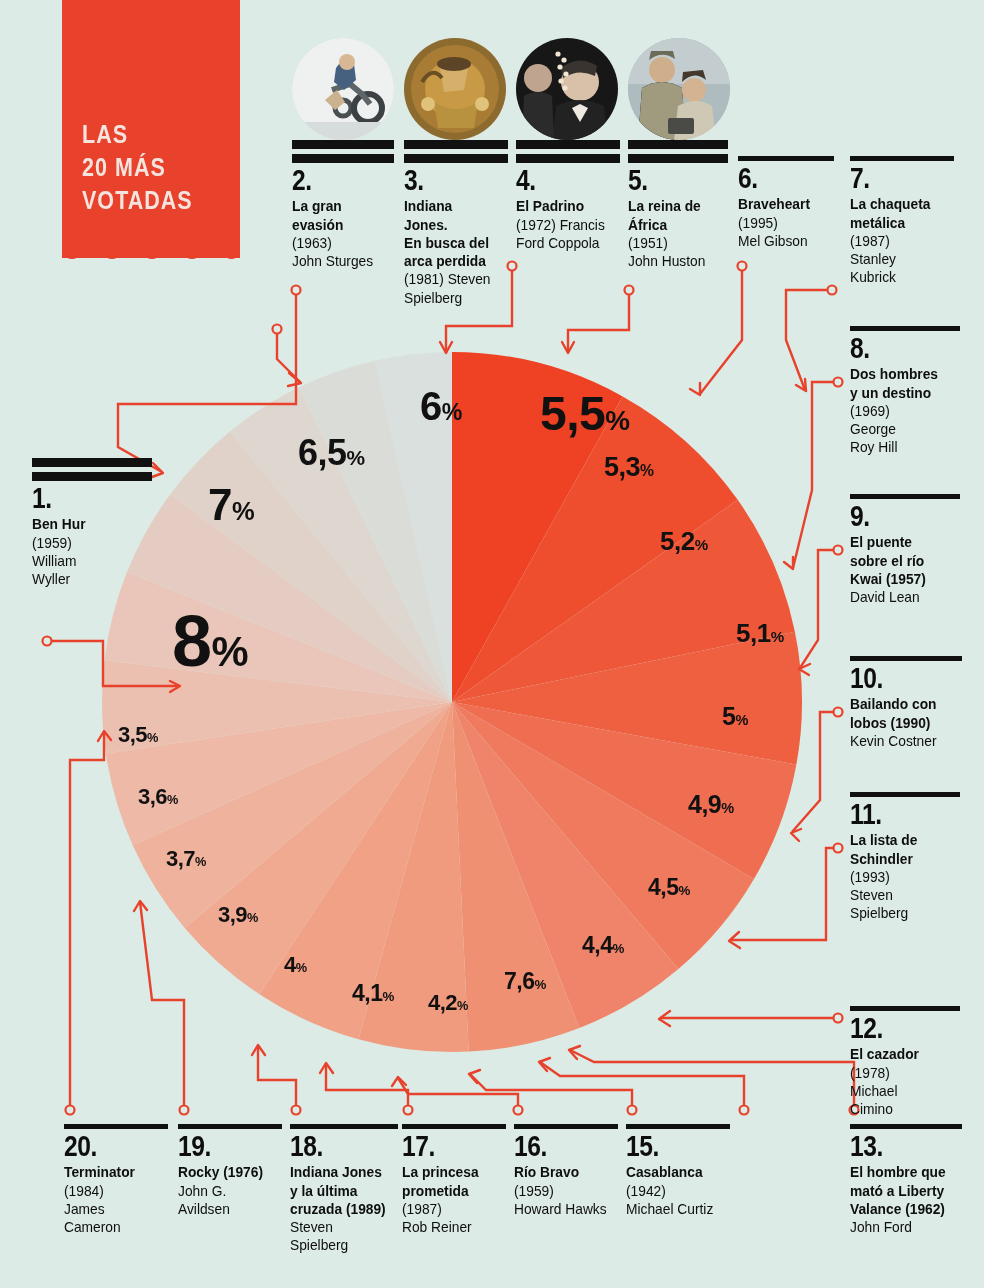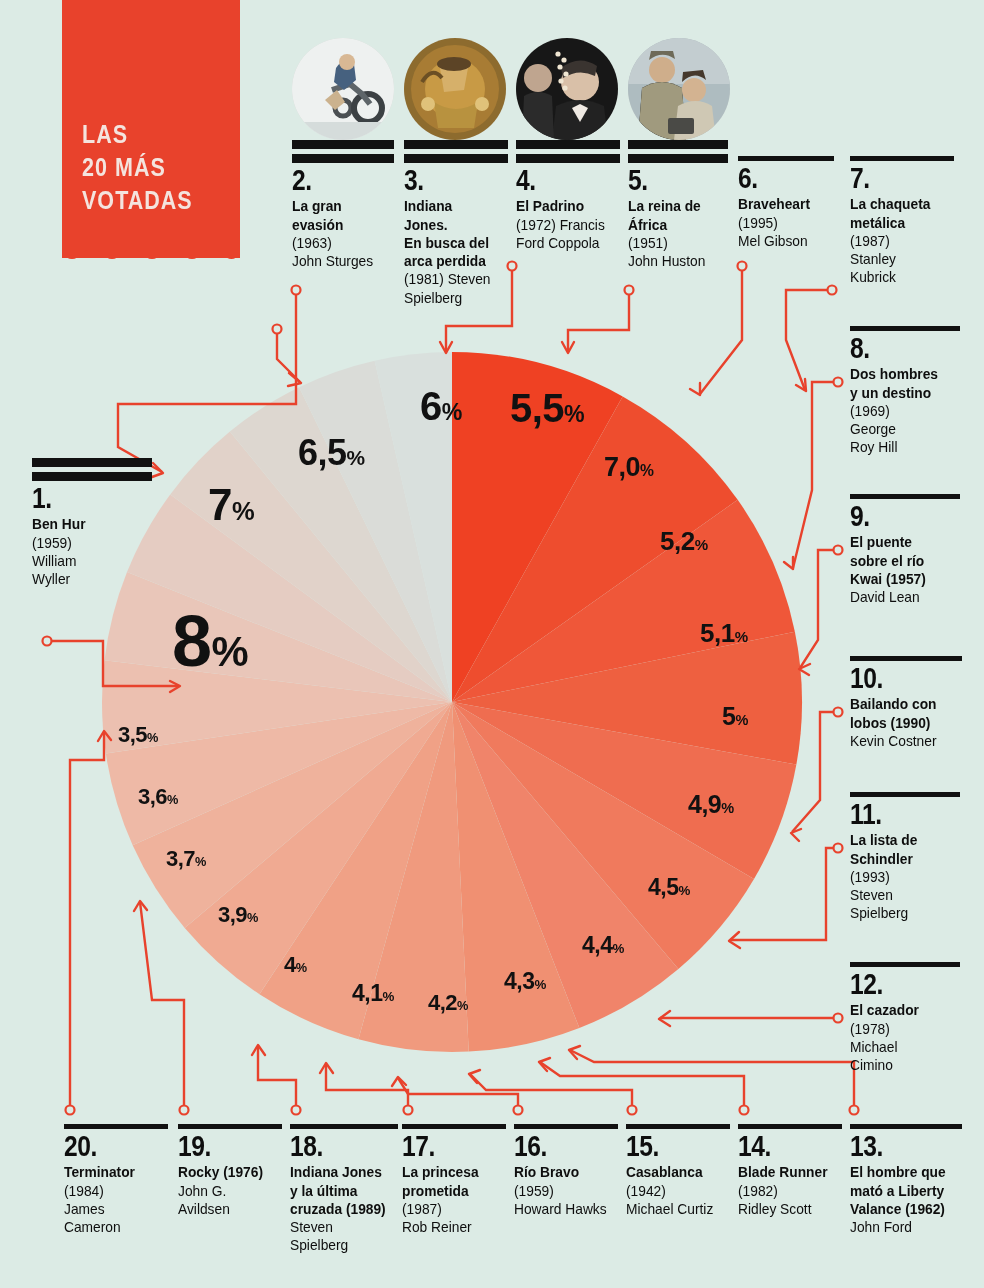--- a/index.html
+++ b/index.html
@@ -194,29 +194,29 @@
       <circle cx="296" cy="1110" r="4.5"></circle>
       <circle cx="184" cy="1110" r="4.5"></circle>
       <circle cx="70" cy="1110" r="4.5"></circle>
     </g>
   </svg>
 
   <div class="pieval" style="left:172px; top:600px; font-size:72px;"><span>8</span><span class="pct">%</span></div>
   <div class="pieval" style="left:208px; top:480px; font-size:44px;"><span>7</span><span class="pct">%</span></div>
   <div class="pieval" style="left:298px; top:404px; font-size:36px;margin-top:28px;"><span>6,5</span><span class="pct">%</span></div>
   <div class="pieval" style="left:420px; top:384px; font-size:40px;"><span>6</span><span class="pct">%</span></div>
-  <div class="pieval" style="left:510px; top:386px; font-size:40px;"><span>5,5</span><span class="pct">%</span></div>
-  <div class="pieval" style="left:604px; top:452px; font-size:27px;"><span>7,0</span><span class="pct">%</span></div>
+  <div class="pieval" style="left:540px; top:386px; font-size:48px;"><span>5,5</span><span class="pct">%</span></div>
+  <div class="pieval" style="left:604px; top:452px; font-size:27px;"><span>5,3</span><span class="pct">%</span></div>
   <div class="pieval" style="left:660px; top:526px; font-size:26px;"><span>5,2</span><span class="pct">%</span></div>
-  <div class="pieval" style="left:700px; top:618px; font-size:26px;"><span>5,1</span><span class="pct">%</span></div>
+  <div class="pieval" style="left:736px; top:618px; font-size:26px;"><span>5,1</span><span class="pct">%</span></div>
   <div class="pieval" style="left:722px; top:702px; font-size:25px;"><span>5</span><span class="pct">%</span></div>
   <div class="pieval" style="left:688px; top:790px; font-size:25px;"><span>4,9</span><span class="pct">%</span></div>
   <div class="pieval" style="left:648px; top:874px; font-size:23px;"><span>4,5</span><span class="pct">%</span></div>
   <div class="pieval" style="left:582px; top:932px; font-size:23px;"><span>4,4</span><span class="pct">%</span></div>
-  <div class="pieval" style="left:504px; top:968px; font-size:23px;"><span>4,3</span><span class="pct">%</span></div>
+  <div class="pieval" style="left:504px; top:968px; font-size:23px;"><span>7,6</span><span class="pct">%</span></div>
   <div class="pieval" style="left:428px; top:990px; font-size:22px;"><span>4,2</span><span class="pct">%</span></div>
   <div class="pieval" style="left:352px; top:980px; font-size:23px;"><span>4,1</span><span class="pct">%</span></div>
   <div class="pieval" style="left:284px; top:952px; font-size:22px;"><span>4</span><span class="pct">%</span></div>
   <div class="pieval" style="left:218px; top:902px; font-size:22px;"><span>3,9</span><span class="pct">%</span></div>
   <div class="pieval" style="left:166px; top:846px; font-size:22px;"><span>3,7</span><span class="pct">%</span></div>
   <div class="pieval" style="left:138px; top:784px; font-size:22px;"><span>3,6</span><span class="pct">%</span></div>
   <div class="pieval" style="left:118px; top:722px; font-size:22px;"><span>3,5</span><span class="pct">%</span></div>
 
   <div class="photo" style="left:292px; top:38px; width:102px; height:102px;">
     <svg width="102" height="102" viewBox="0 0 102 102">
@@ -401,21 +401,21 @@
     <div class="enum">11.</div>
     <div class="etext">
       <b>La lista de</b><br>
       <b>Schindler</b><br>
       <span>(1993)</span><br>
       <span>Steven</span><br>
       <span>Spielberg</span>
     </div>
   </div>
 
-  <div class="entry" style="left:850px; top:962px; width:110px;">
+  <div class="entry" style="left:850px; top:1006px; width:110px;">
     <div class="bar-single"></div>
     <div class="enum">12.</div>
     <div class="etext">
       <b>El cazador</b><br>
       <span>(1978)</span><br>
       <span>Michael</span><br>
       <span>Cimino</span>
     </div>
   </div>
 
@@ -423,29 +423,20 @@
     <div class="bar-single"></div>
     <div class="enum">13.</div>
     <div class="etext">
       <b>El hombre que</b><br>
       <b>mató a Liberty</b><br>
       <b>Valance (1962)</b><br>
       <span>John Ford</span>
     </div>
   </div>
 
-  <div class="entry" style="left:738px; top:1124px; width:104px;">
-    <div class="bar-single"></div>
-    <div class="enum">14.</div>
-    <div class="etext">
-      <b>Blade Runner</b><br>
-      <span>(1982)</span><br>
-      <span>Ridley Scott</span>
-    </div>
-  </div>
 
   <div class="entry" style="left:626px; top:1124px; width:104px;">
     <div class="bar-single"></div>
     <div class="enum">15.</div>
     <div class="etext">
       <b>Casablanca</b><br>
       <span>(1942)</span><br>
       <span>Michael Curtiz</span>
     </div>
   </div>

